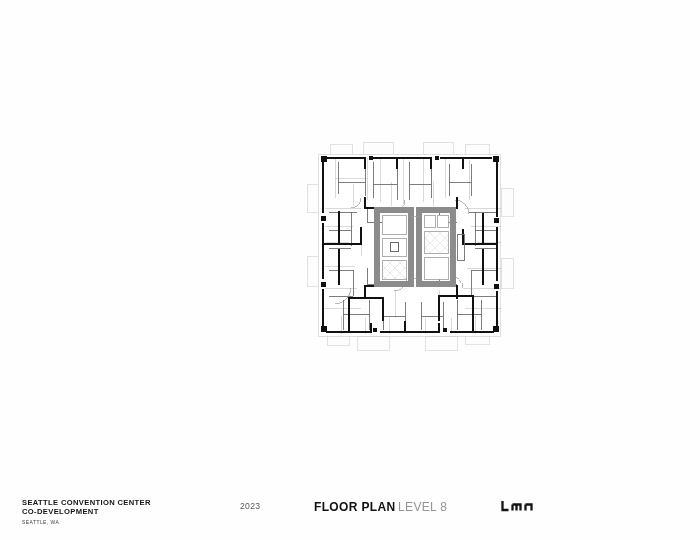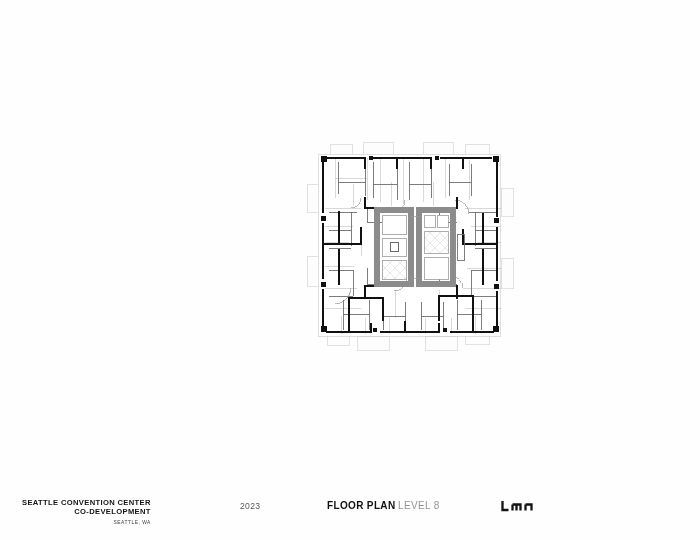--- a/index.html
+++ b/index.html
@@ -15,21 +15,20 @@
     font-family: "Liberation Sans", sans-serif;
     color: #1a1a1a;
     -webkit-font-smoothing: antialiased;
   }
 
   
   #slide {
     position: absolute;
     inset: 0;
     background: #fefefe;
-    text-align: right;
   }
 
   
   #plan-figure {
     position: absolute;
     left: 305px;
     top: 138px;
     width: 215px;
     height: 222px;
   }
@@ -78,23 +77,23 @@
     top: 9px;
     font-size: 8.6px;
     letter-spacing: 0.3px;
     color: #5a5a5a;
     white-space: nowrap;
     margin-left: 28px;
   }
 
   #drawing-title {
     position: absolute;
-    left: 327px;
+    left: 314px;
     top: 8px;
-    font-size: 10px;
+    font-size: 12px;
     letter-spacing: 0.35px;
     white-space: nowrap;
   }
   #drawing-title-main {
     font-weight: bold;
     color: #111111;
   }
   #drawing-title-sub {
     font-weight: normal;
     color: #949494;

